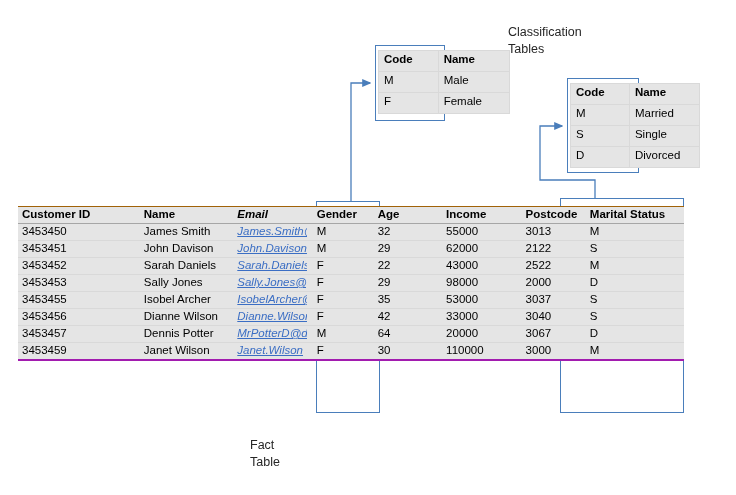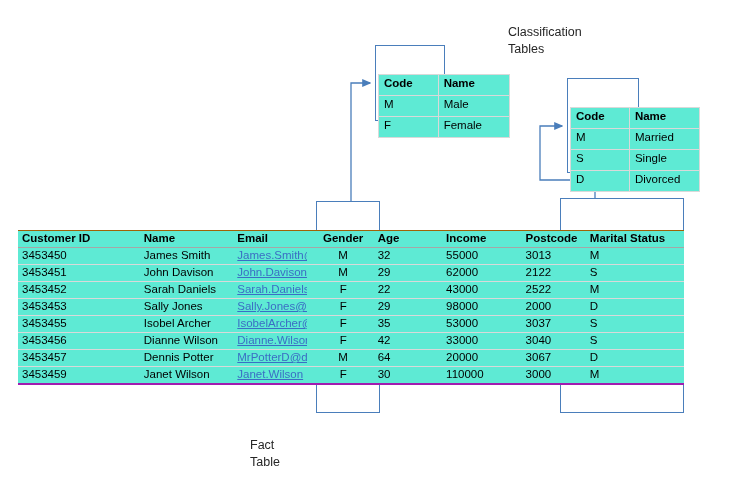--- a/index.html
+++ b/index.html
@@ -13,24 +13,23 @@
     height: 495px;
     position: relative;
     overflow: hidden;
     color: #000000;
   }
 
   
   .tbl {
     position: absolute;
     border-collapse: collapse;
-    background: #5eead4;
+    background: #e5e5e5;
     font-size: 11.5px;
     line-height: 1.1;
-    margin-top: 24px;
   }
   .tbl td, .tbl th {
     border: 1px solid #d4d4d4;
     padding: 2px 4px 3px 4px;
     text-align: left;
     vertical-align: top;
     white-space: nowrap;
     overflow: hidden;
     font-weight: normal;
     height: 12px;
@@ -55,22 +54,22 @@
   }
   #fact-table thead th {
     border-top: 1px solid #a16207;
     border-bottom: 1px solid #a6a6a6;
   }
   #fact-table tbody tr:last-child td {
     border-bottom: 2px solid #a21caf;
   }
   #fact-table .c-id     { width: 132px; }
   #fact-table .c-name   { width: 90px;  }
-  #fact-table .c-email  { width: 72px;  max-width: 72px; }
-  #fact-table .c-gender { width: 58px; text-align: center;  }
+  #fact-table .c-email  { width: 72px;  max-width: 72px; font-style: italic; }
+  #fact-table .c-gender { width: 58px;  }
   #fact-table .c-age    { width: 76px;  }
   #fact-table .c-income { width: 84px;  }
   #fact-table .c-post   { width: 58px;  }
   #fact-table .c-mar    { width: 96px;  }
 
   .email-link {
     color: #3b6ec4;
     text-decoration: underline;
     display: block;
     max-width: 70px;

